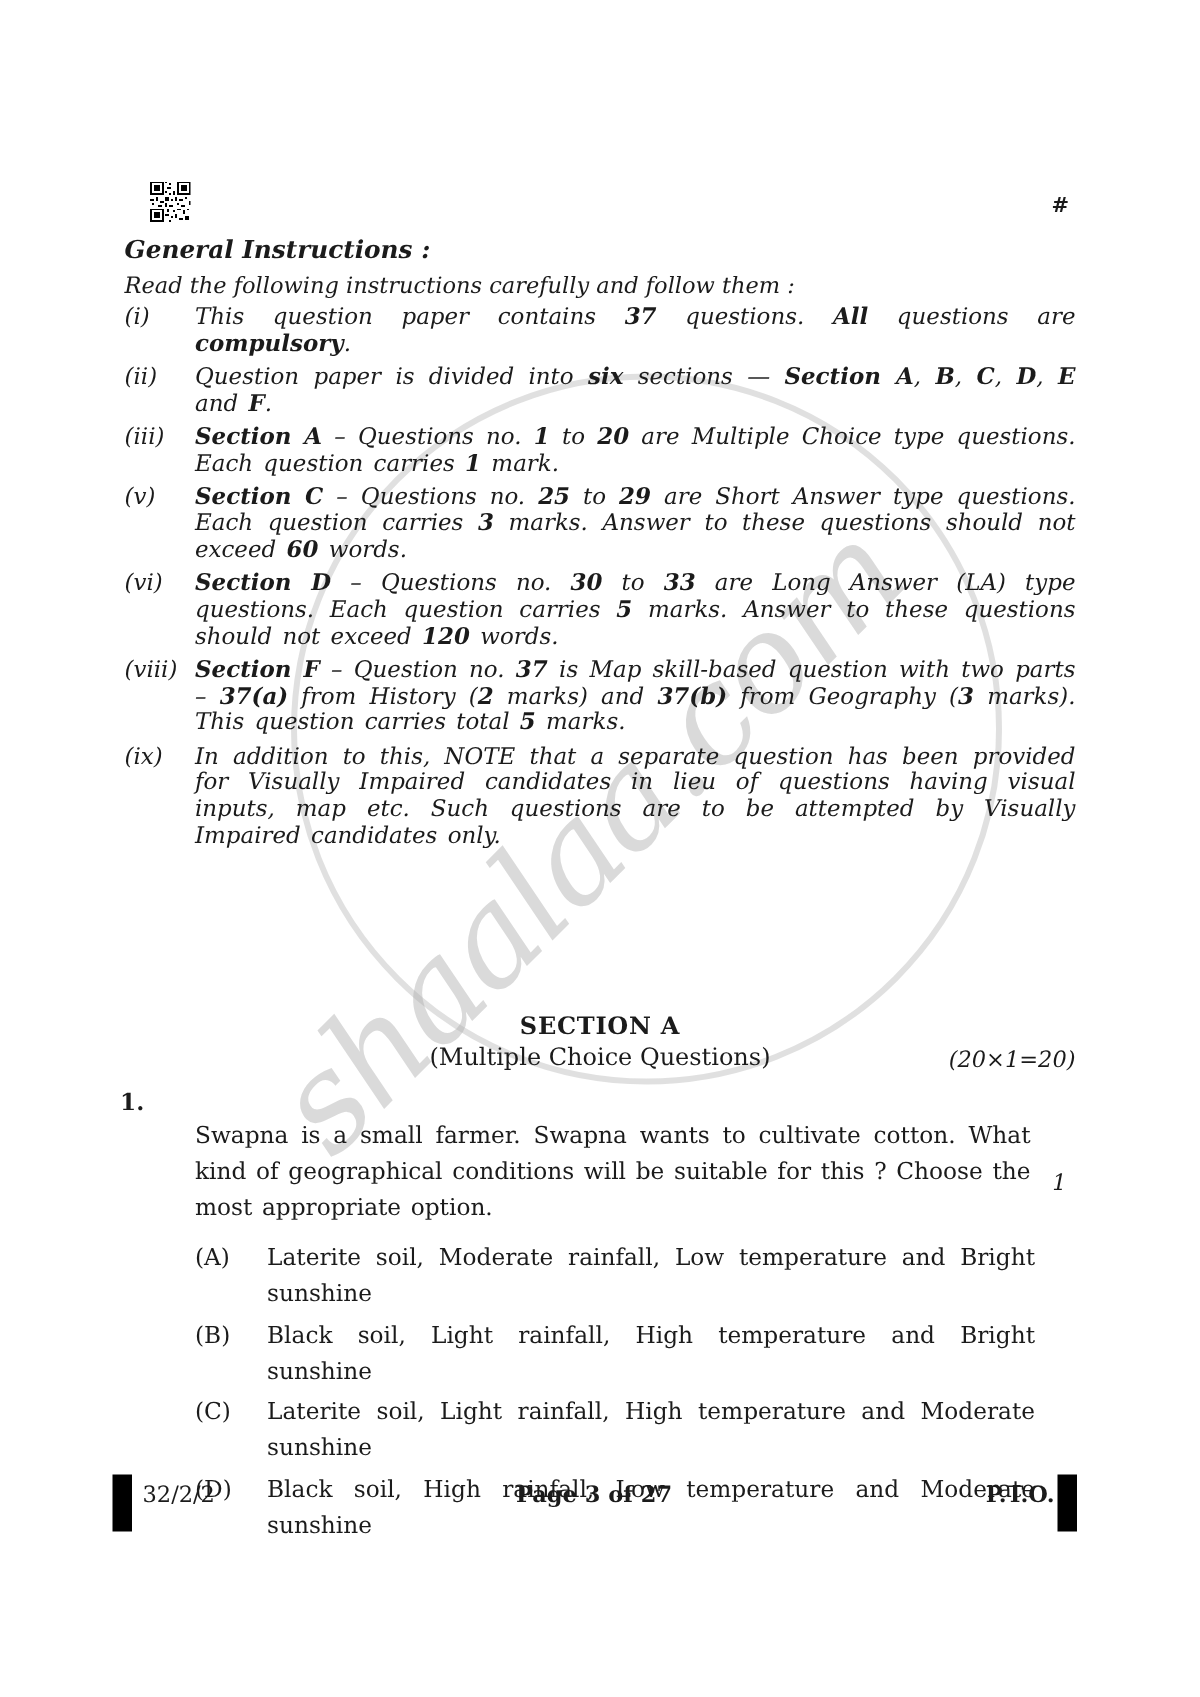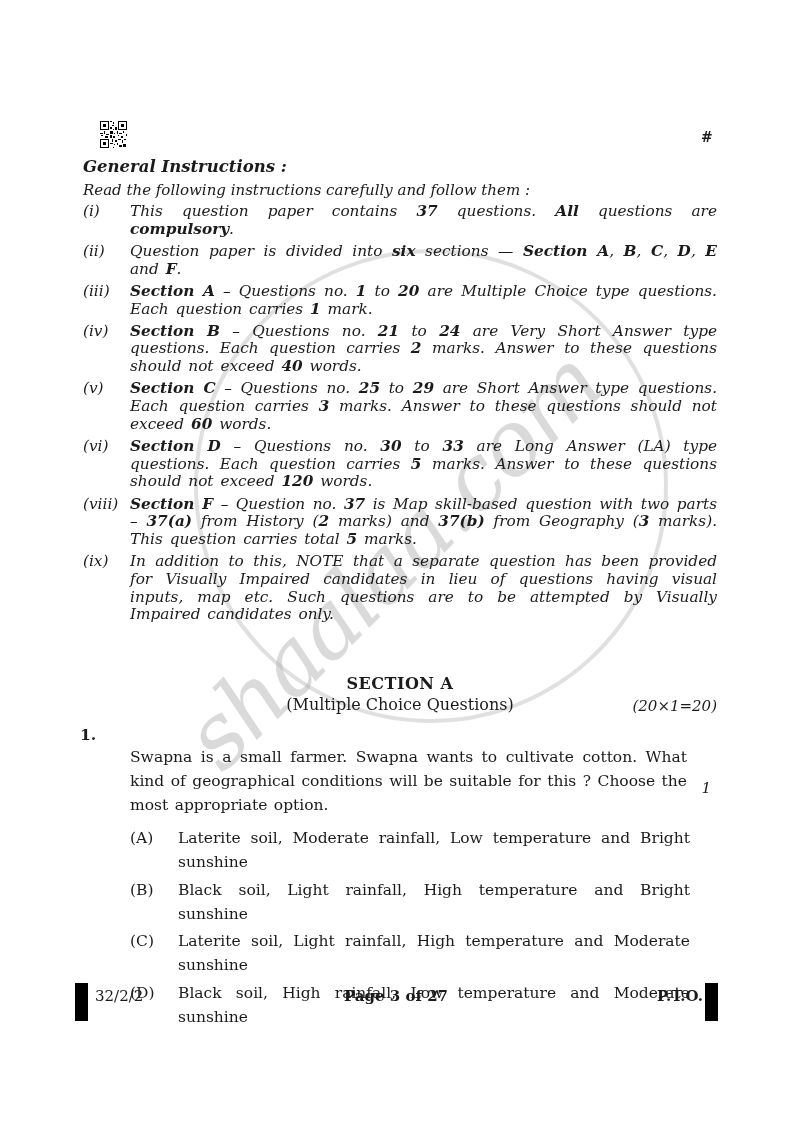--- a/index.html
+++ b/index.html
@@ -123,24 +123,20 @@
   <div class="gi-item">
     <div class="gi-label">(ii)</div>
     <div class="gi-text">Question paper is divided into <b>six</b> sections — <b>Section A</b>, <b>B</b>, <b>C</b>, <b>D</b>, <b>E</b> and <b>F</b>.</div>
   </div>
 
   <div class="gi-item">
     <div class="gi-label">(iii)</div>
     <div class="gi-text"><b>Section A</b> – Questions no. <b>1</b> to <b>20</b> are Multiple Choice type questions. Each question carries <b>1</b> mark.</div>
   </div>
 
-  <div class="gi-item">
-    <div class="gi-label">(iv)</div>
-    <div class="gi-text"><b>Section B</b> – Questions no. <b>21</b> to <b>24</b> are Very Short Answer type questions. Each question carries <b>2</b> marks. Answer to these questions should not exceed <b>40</b> words.</div>
-  </div>
 
   <div class="gi-item">
     <div class="gi-label">(v)</div>
     <div class="gi-text"><b>Section C</b> – Questions no. <b>25</b> to <b>29</b> are Short Answer type questions. Each question carries <b>3</b> marks. Answer to these questions should not exceed <b>60</b> words.</div>
   </div>
 
   <div class="gi-item">
     <div class="gi-label">(vi)</div>
     <div class="gi-text"><b>Section D</b> – Questions no. <b>30</b> to <b>33</b> are Long Answer (LA) type questions. Each question carries <b>5</b> marks. Answer to these questions should not exceed <b>120</b> words.</div>
   </div>

